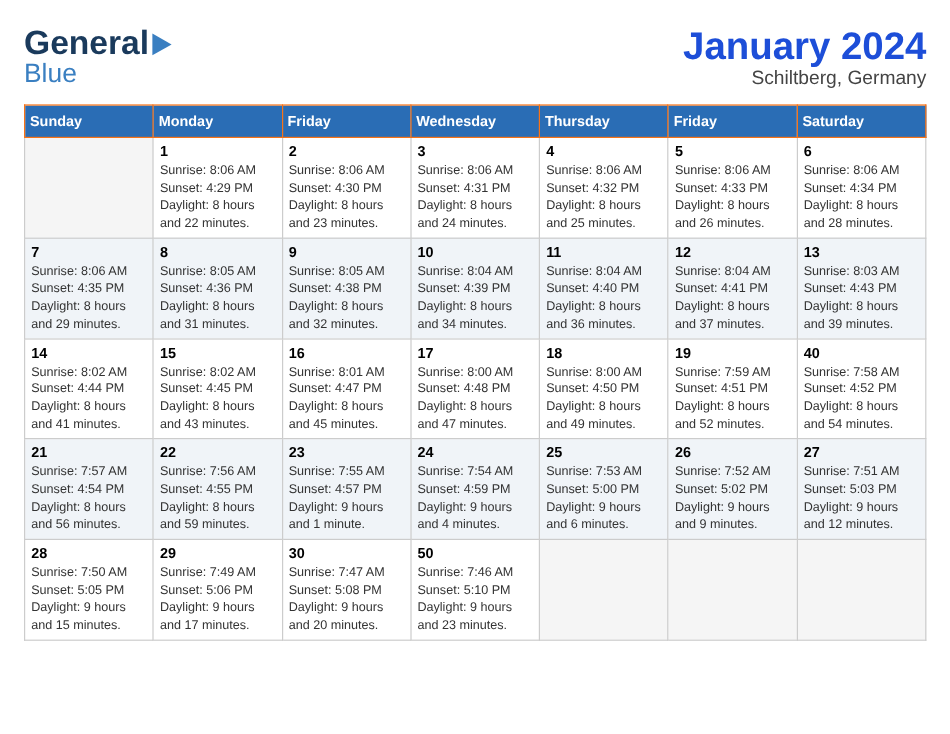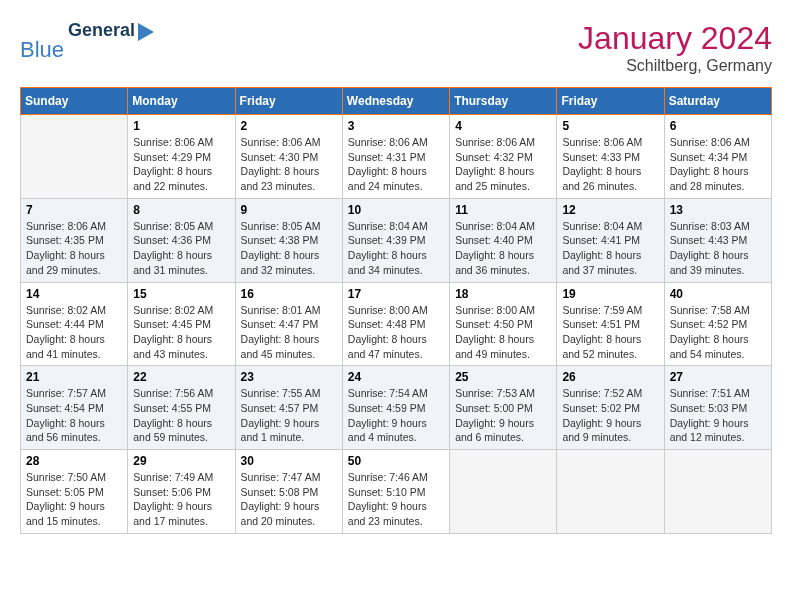--- a/index.html
+++ b/index.html
@@ -19,22 +19,22 @@
     .logo {
       display: flex;
       flex-direction: column;
       align-items: flex-start;
     }
     .title-block {
       text-align: right;
     }
     .month-title {
       font-size: 32px;
-      font-weight: normal;
-      color: #be185d;
+      font-weight: bold;
+      color: #1d4ed8;
     }
     .location {
       font-size: 16px;
       color: #444;
     }
     .calendar {
       width: 100%;
       border-collapse: collapse;
       font-size: 11px;
     }
@@ -72,21 +72,21 @@
     .row-shaded td {
       background: #f0f4f8;
     }
   </style>
 </head>
 <body>
 
 <div class="header">
   <div class="logo">
     <div style="display:flex;align-items:center;">
-      <span style="font-size:18px;font-weight:bold;color:#1a3a5c;margin-left:48px;">General</span>
+      <span style="font-size:28px;font-weight:bold;color:#1a3a5c;">General</span>
       <span style="display:inline-block;width:0;height:0;border-top:9px solid transparent;border-bottom:9px solid transparent;border-left:16px solid #3a7fc1;margin-left:3px;margin-top:2px;"></span>
     </div>
     <span style="font-size:22px;font-weight:normal;color:#3a7fc1;margin-top:-4px;">Blue</span>
   </div>
   <div class="title-block">
     <div class="month-title">January 2024</div>
     <div class="location">Schiltberg, Germany</div>
   </div>
 </div>
 

